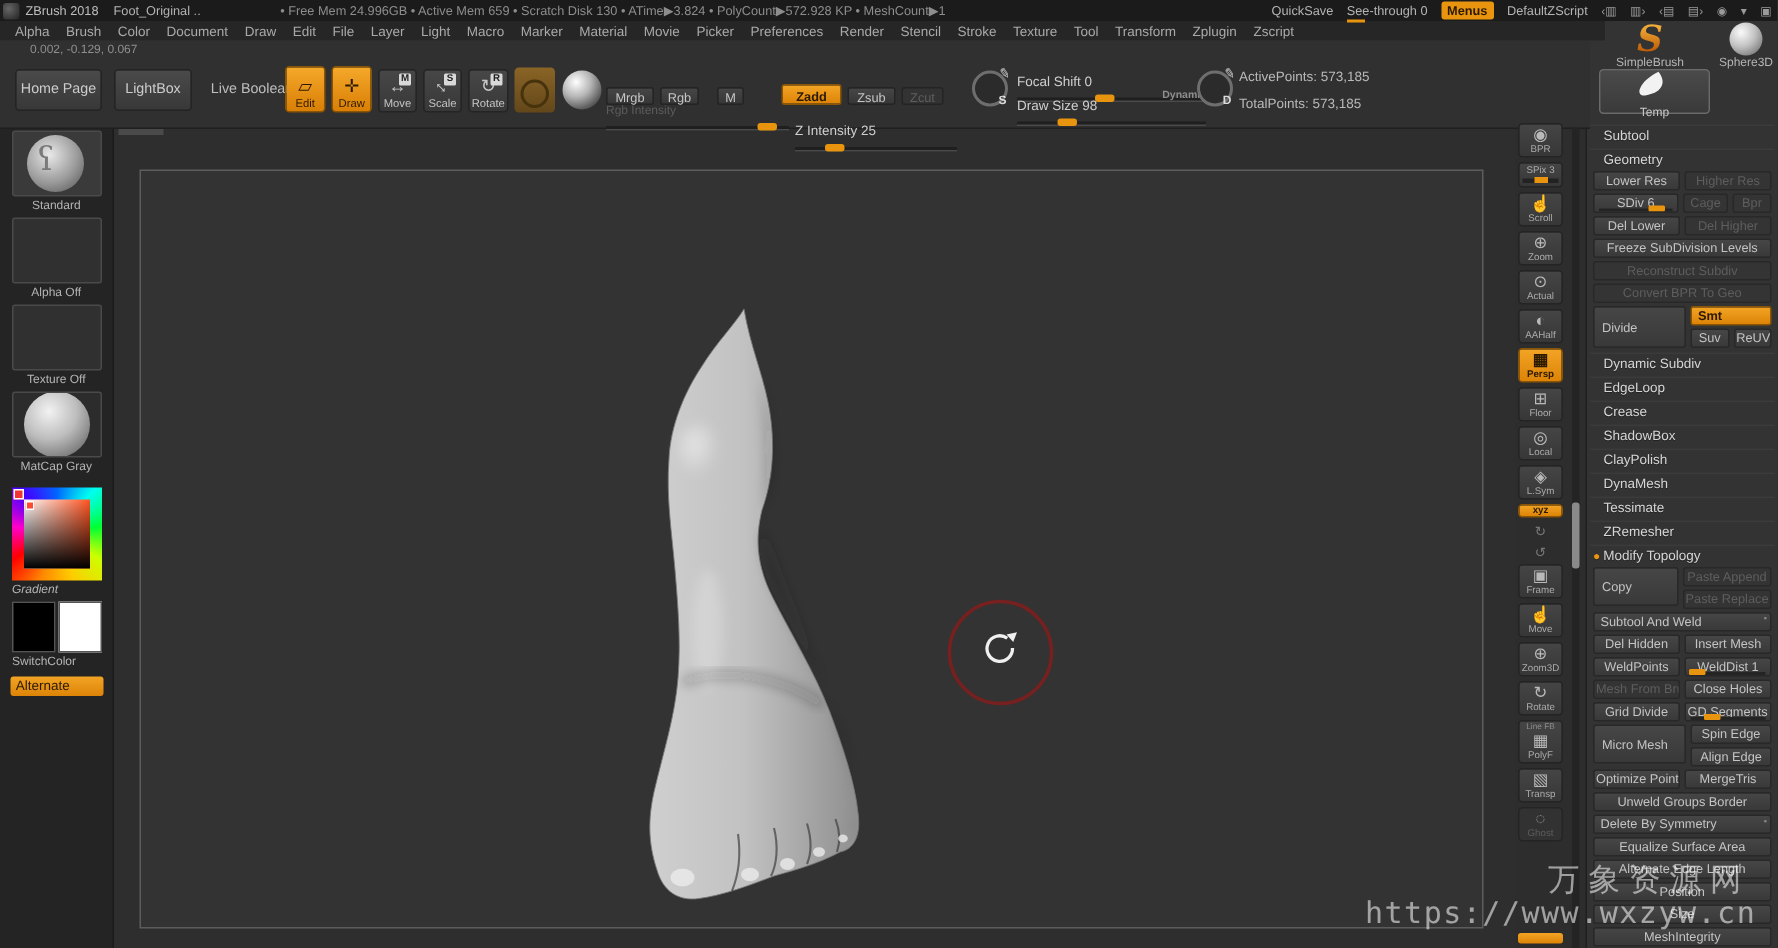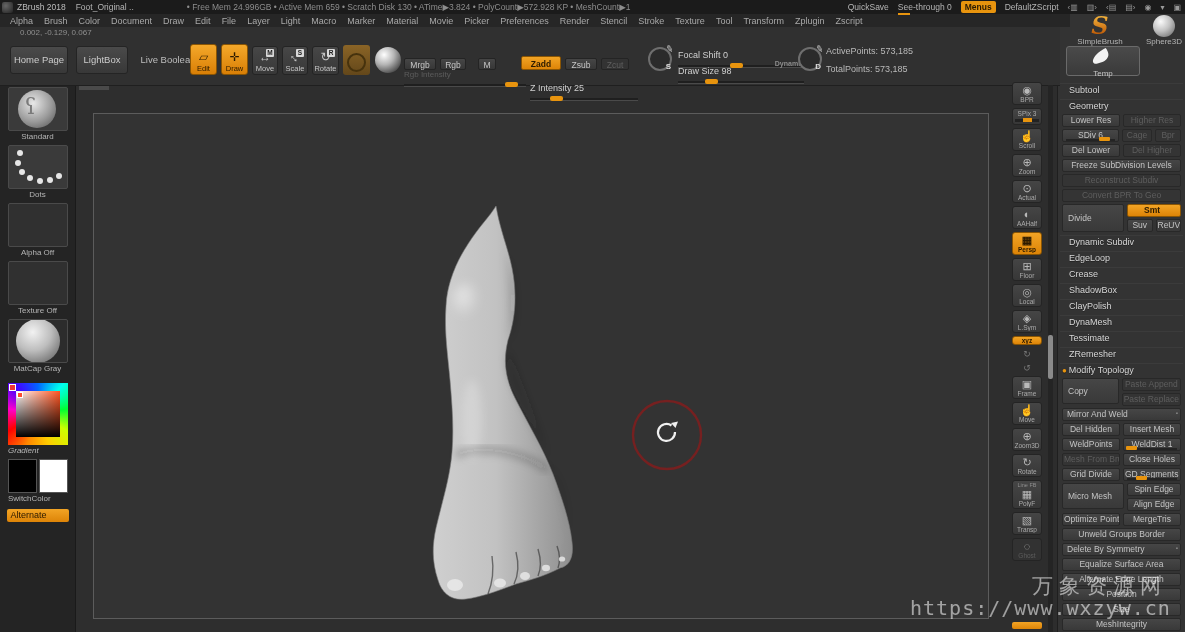--- a/index.html
+++ b/index.html
@@ -274,32 +274,20 @@
 
 <div id="left-tray">
   <div class="tray-item">
     <div class="thumb">
         <div class="std-circle"></div>
         <div class="std-swirl">ʕ</div>
       </div>
     <div class="tray-label">Standard</div>
   </div>
   <div class="tray-item">
-    <div class="thumb" id="dots-thumb">
-      <div class="dot" style="left:8px;top:4px;"></div>
-        <div class="dot" style="left:6px;top:14px;"></div>
-      <div class="dot" style="left:10px;top:23px;"></div>
-        <div class="dot" style="left:18px;top:29px;"></div>
-      <div class="dot" style="left:28px;top:32px;"></div>
-        <div class="dot" style="left:38px;top:31px;"></div>
-      <div class="dot" style="left:47px;top:27px;"></div>
-    </div>
-    <div class="tray-label">Dots</div>
-  </div>
-  <div class="tray-item">
     <div class="thumb" style="background:#303030;"></div>
     <div class="tray-label">Alpha Off</div>
   </div>
   <div class="tray-item">
     <div class="thumb" style="background:#303030;"></div>
     <div class="tray-label">Texture Off</div>
   </div>
   <div class="tray-item">
     <div class="thumb" style="background:#2c2c2c;">
         <div class="matcap"></div>
@@ -514,21 +502,21 @@
     <div class="prow">
         <div class="pbtn dim">Reconstruct Subdiv</div>
       </div>
     <div class="prow">
         <div class="pbtn dim">Convert BPR To Geo</div>
       </div>
 
     <div class="prow">
       <div class="pbtn tall" style="text-align:left;padding-left:5px;">Divide</div>
       <div class="pcol">
-        <div class="pbtn orange" style="text-align:left;padding-left:16px;">Smt</div>
+        <div class="pbtn orange" style="text-align:left;padding-left:4px;">Smt</div>
         <div class="prow">
           <div class="pbtn">Suv</div>
           <div class="pbtn">ReUV</div>
         </div>
       </div>
     </div>
 
     <div class="hdr">Dynamic Subdiv</div>
     <div class="hdr">EdgeLoop</div>
     <div class="hdr">Crease</div>
@@ -540,21 +528,21 @@
     <div class="hdr"><span class="odot">●</span><span>Modify Topology</span></div>
 
     <div class="prow">
       <div class="pbtn tall2" style="text-align:left;padding-left:5px;">Copy</div>
       <div class="pcol">
         <div class="pbtn dim">Paste Append</div>
         <div class="pbtn dim">Paste Replace</div>
       </div>
     </div>
     <div class="prow">
-        <div class="pbtn" style="text-align:left;padding-left:4px;"><span>Mirror And Weld</span><span class="corner">▪</span></div>
+        <div class="pbtn" style="text-align:left;padding-left:4px;"><span>Subtool And Weld</span><span class="corner">▪</span></div>
       </div>
     <div class="prow">
       <div class="pbtn">Del Hidden</div>
       <div class="pbtn">Insert Mesh</div>
     </div>
     <div class="prow">
       <div class="pbtn">WeldPoints</div>
       <div class="pbtn">
         <span>WeldDist 1</span>
         <div class="ptrack">

